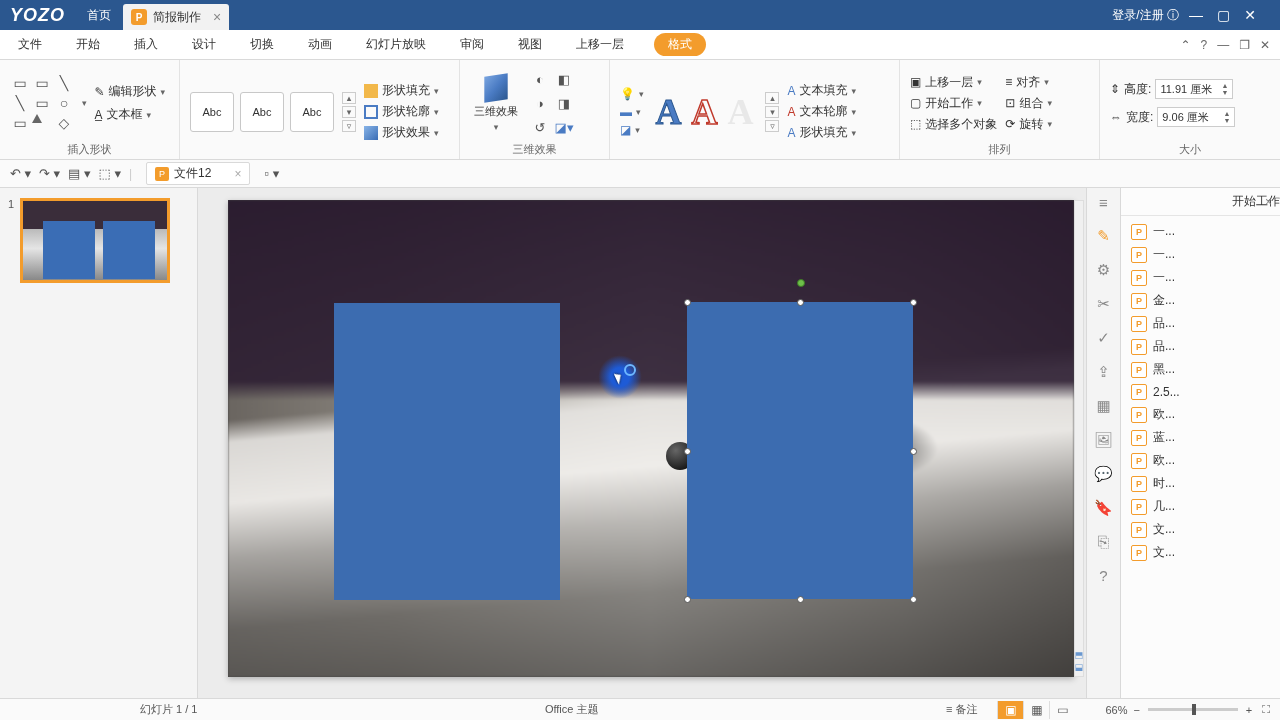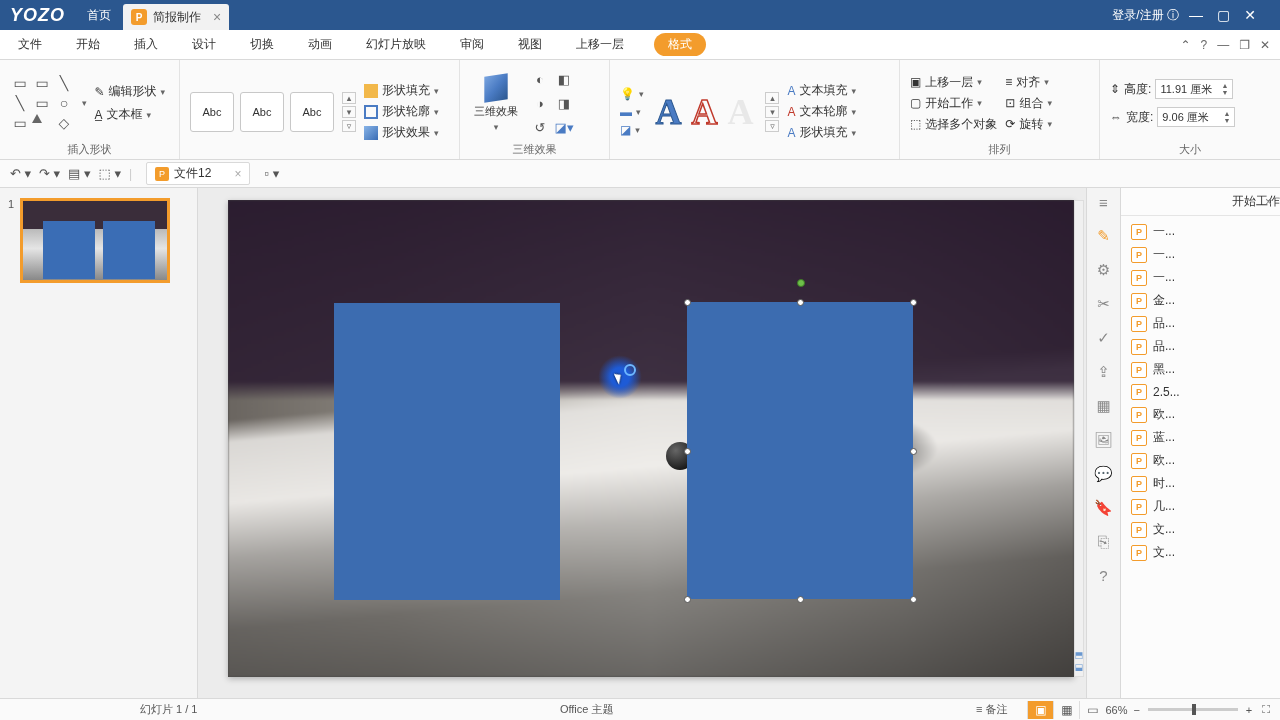--- a/index.html
+++ b/index.html
@@ -482,20 +482,20 @@
   <span style="margin-left:130px">幻灯片 1 / 1</span>
   <span class="sp"></span>
   <span>Office 主题</span>
   <span class="sp"></span>
   <span style="margin-right:20px">≡ <span>备注</span></span>
   <div class="view-btns">
     <div class="view-btn active">▣</div>
     <div class="view-btn">▦</div>
     <div class="view-btn">▭</div>
   </div>
-  <span style="">66%</span>
+  <span style="margin-left:30px">66%</span>
   <span style="margin-left:6px">−</span>
   <div class="zoom-slider">
       <div class="thumb"></div>
     </div>
   <span>+</span>
   <span style="margin-left:10px">⛶</span>
 </div>
 
 </body></html>

